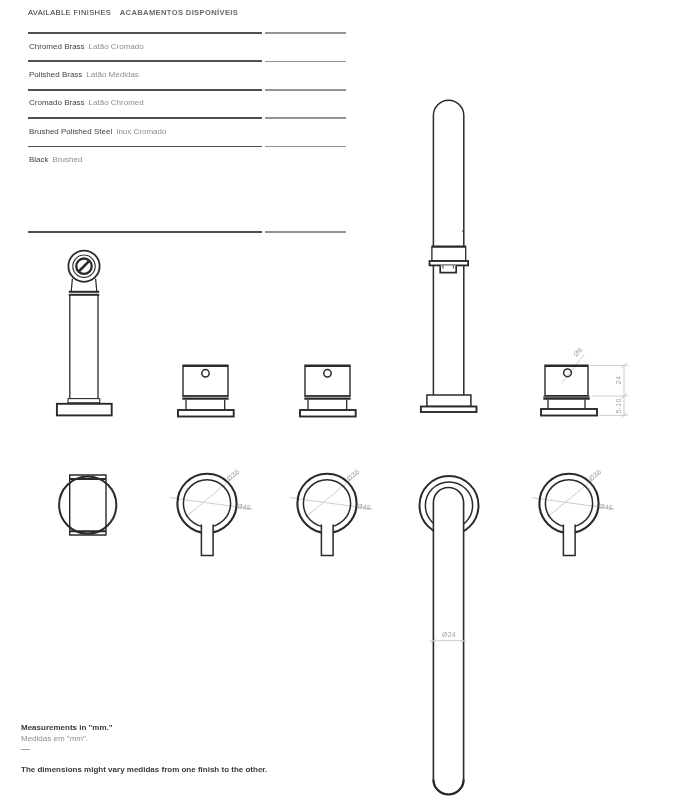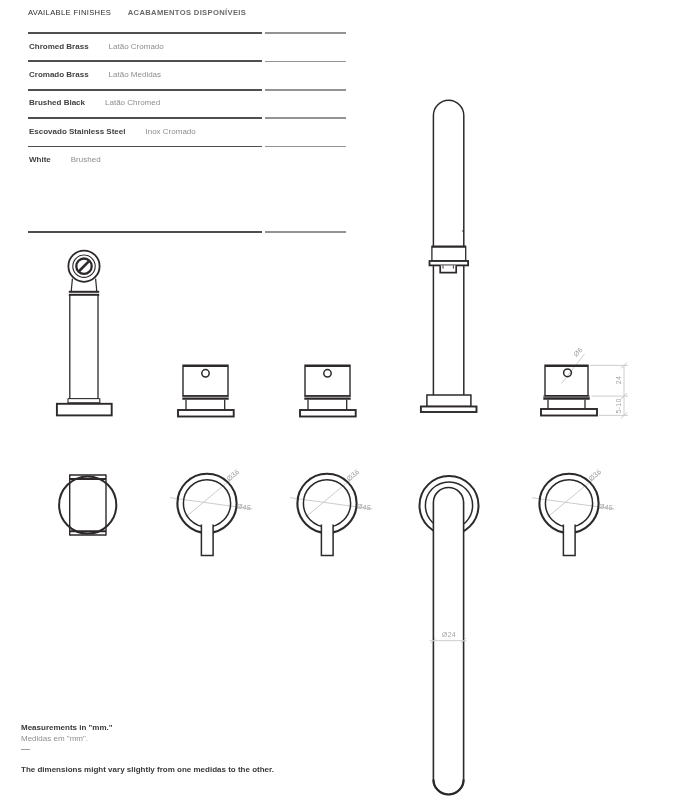--- a/index.html
+++ b/index.html
@@ -2,31 +2,31 @@
 <html><head>
 <meta charset="utf-8">
 <style>
   html,body{margin:0;padding:0;background:#ffffff;}
   body{width:696px;height:800px;position:relative;overflow:hidden;
        font-family:"Liberation Sans","DejaVu Sans",sans-serif;color:#423e3f;}
   .abs{position:absolute;}
   
   .hdr{left:28px;top:8px;font-size:7.6px;letter-spacing:.35px;white-space:nowrap;}
   .hdr .en{font-weight:400;color:#2f2b2c;}
-  .hdr .pt{font-weight:700;color:#6b6869;margin-left:14px;}
+  .hdr .pt{font-weight:700;color:#6b6869;margin-left:6px;}
   
   .table{left:28px;top:32px;width:318px;}
   .frow{height:28.4px;position:relative;}
   .rule{position:absolute;left:0;top:0;width:318px;height:1.8px;display:flex;}
   .rule .l{width:234px;height:1.8px;background:#4f4f4f;}
   .rule .g{width:2.5px;height:1.8px;background:#fff;}
   .rule .r{width:81px;height:1.6px;margin-top:.2px;background:#939393;}
   .frow .txt{position:absolute;left:1px;top:9.5px;font-size:8px;white-space:nowrap;}
-  .frow .en{font-weight:700;color:#423e3f;}
-  .frow .pt{color:#8f8c8d;margin-left:20px;}
+  .frow .en{font-weight:400;color:#423e3f;}
+  .frow .pt{color:#8f8c8d;margin-left:4px;}
   
   .foot{left:21px;font-size:8px;line-height:11px;white-space:nowrap;}
   .foot .en{font-weight:700;color:#3b3737;}
   .foot .pt{color:#8f8c8d;}
   .dash{left:21px;top:744px;font-size:9px;color:#6b6869;}
   
   svg{position:absolute;overflow:visible;}
   svg *{fill:none;stroke:#2d292a;}
   .dim{stroke:#c6c6c6 !important;}
   .wf{fill:#ffffff !important;}
@@ -49,45 +49,45 @@
         <span class="r"></span>
       </div>
     <div class="txt"><span class="en">Chromed Brass</span><span class="pt">Latão Cromado</span></div>
   </div>
   <div class="frow">
     <div class="rule">
         <span class="l"></span>
         <span class="g"></span>
         <span class="r"></span>
       </div>
-    <div class="txt"><span class="en">Cromado Brass</span><span class="pt">Latão Medidas</span></div>
-  </div>
-  <div class="frow">
-    <div class="rule">
-        <span class="l"></span>
-        <span class="g"></span>
-        <span class="r"></span>
-      </div>
-    <div class="txt"><span class="en">Brushed Black</span><span class="pt">Latão Chromed</span></div>
-  </div>
-  <div class="frow">
-    <div class="rule">
-        <span class="l"></span>
-        <span class="g"></span>
-        <span class="r"></span>
-      </div>
-    <div class="txt"><span class="en">Escovado Stainless Steel</span><span class="pt">Inox Cromado</span></div>
-  </div>
-  <div class="frow">
-    <div class="rule">
-        <span class="l"></span>
-        <span class="g"></span>
-        <span class="r"></span>
-      </div>
-    <div class="txt"><span class="en">White</span><span class="pt">Brushed</span></div>
+    <div class="txt"><span class="en">Polished Brass</span><span class="pt">Latão Medidas</span></div>
+  </div>
+  <div class="frow">
+    <div class="rule">
+        <span class="l"></span>
+        <span class="g"></span>
+        <span class="r"></span>
+      </div>
+    <div class="txt"><span class="en">Cromado Brass</span><span class="pt">Latão Chromed</span></div>
+  </div>
+  <div class="frow">
+    <div class="rule">
+        <span class="l"></span>
+        <span class="g"></span>
+        <span class="r"></span>
+      </div>
+    <div class="txt"><span class="en">Brushed Polished Steel</span><span class="pt">Inox Cromado</span></div>
+  </div>
+  <div class="frow">
+    <div class="rule">
+        <span class="l"></span>
+        <span class="g"></span>
+        <span class="r"></span>
+      </div>
+    <div class="txt"><span class="en">Black</span><span class="pt">Brushed</span></div>
   </div>
   <div class="rule" style="top:198.8px">
       <span class="l"></span>
       <span class="g"></span>
       <span class="r"></span>
     </div>
 </div>
 
 <svg class="abs" style="left:50px;top:245px" width="68" height="172" viewBox="0 0 68 172">
   <circle cx="34" cy="21.2" r="15.6" stroke-width="1.8"></circle>
@@ -218,14 +218,14 @@
 <span class="dimlabel" style="left:606px;top:506.5px;transform:translate(-50%,-50%) rotate(8deg)">Ø45</span>
 
 <span class="dimlabel" style="left:449px;top:634px;">Ø24</span>
 
 <div class="abs foot" style="top:722px">
   <div class="en">Measurements in "mm."</div>
   <div class="pt">Medidas em "mm".</div>
 </div>
 <div class="abs dash">—</div>
 <div class="abs foot" style="top:764px">
-  <div class="en">The dimensions might vary slightly from one medidas to the other.</div>
+  <div class="en">The dimensions might vary medidas from one finish to the other.</div>
 </div>
 
 </body></html>

